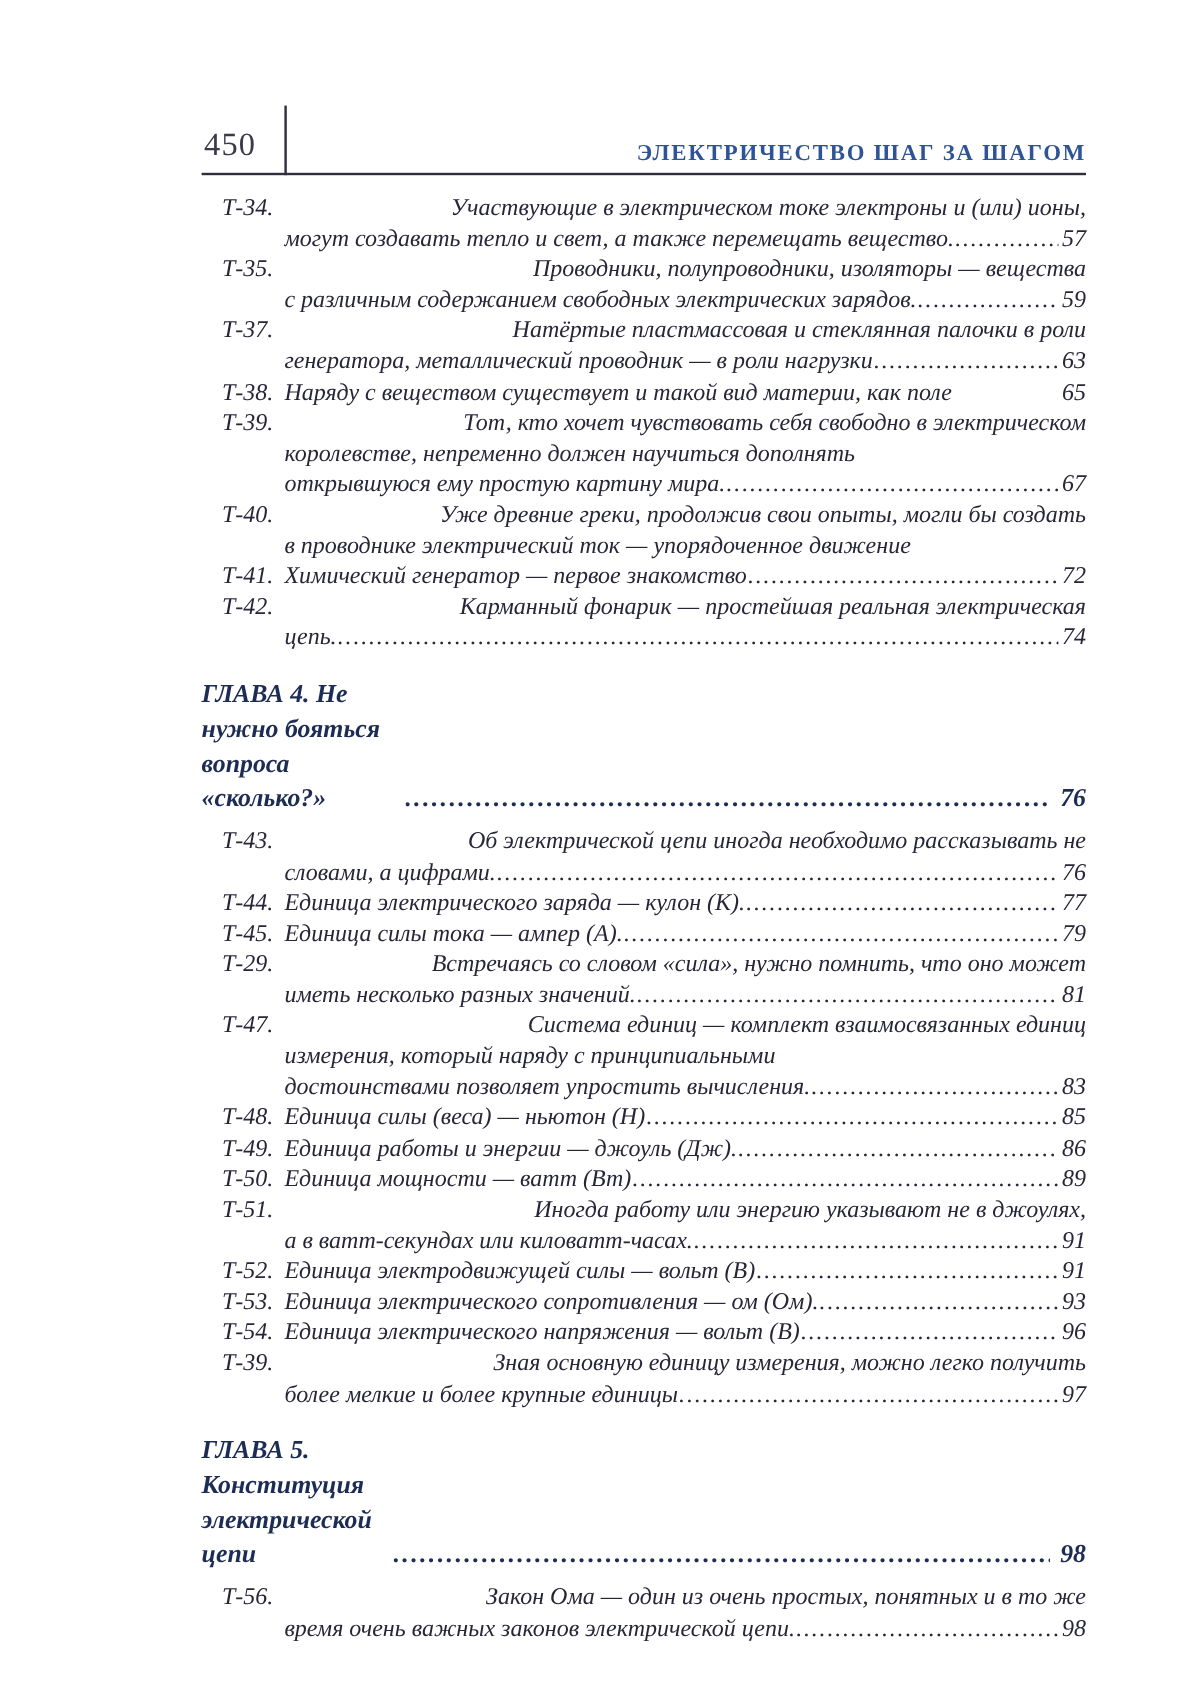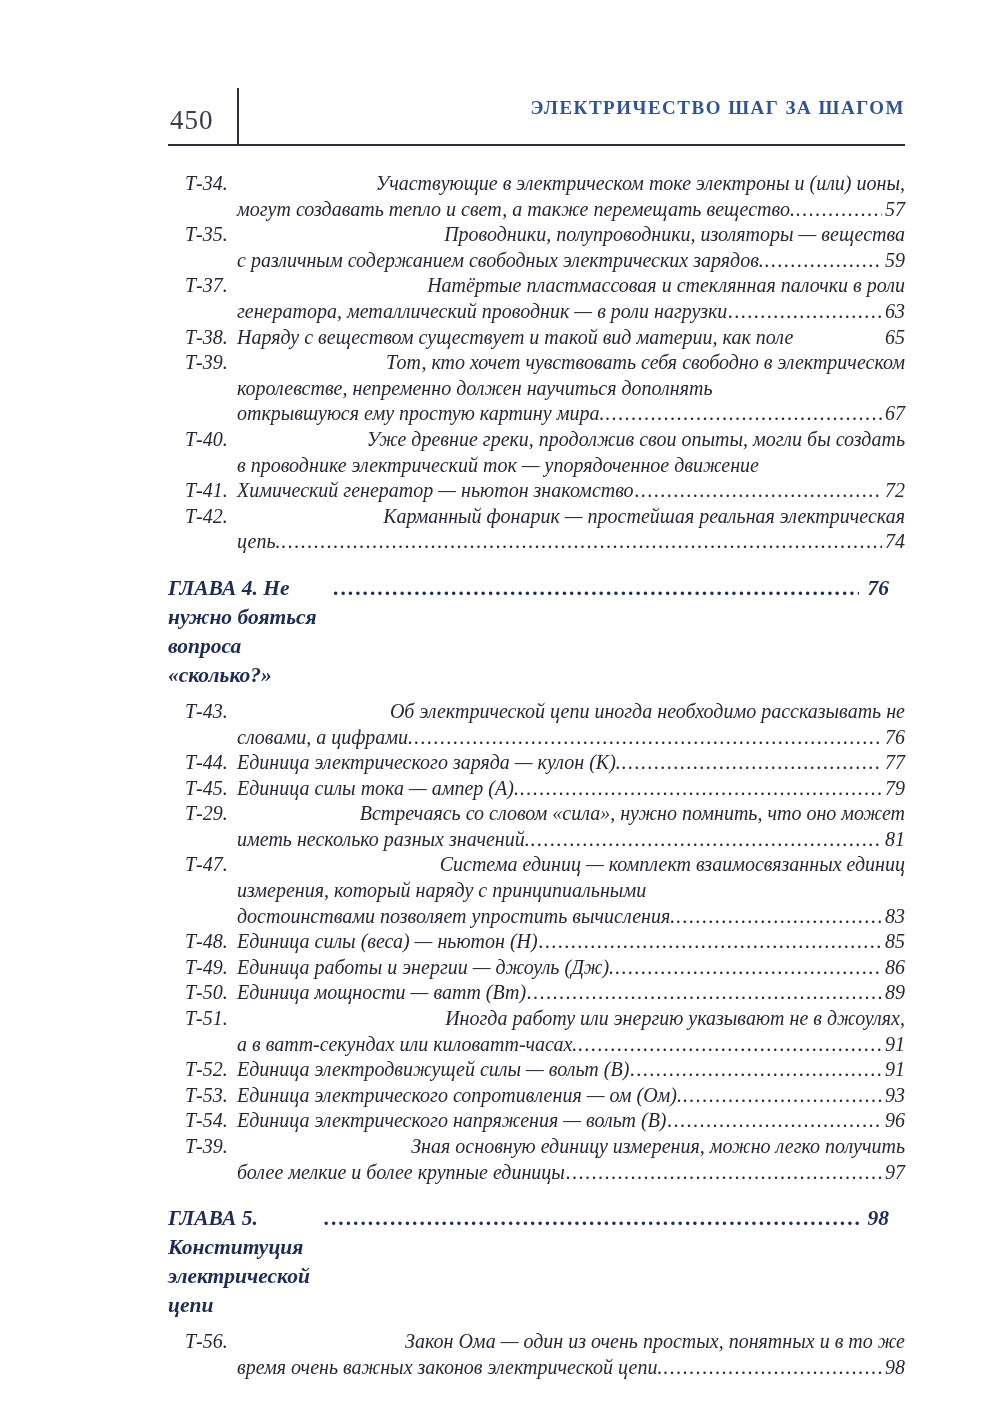--- a/index.html
+++ b/index.html
@@ -15,42 +15,42 @@
   .page {
     position: absolute;
     left: 168px;
     top: 88px;
     width: 737px;
   }
   .page-header {
     position: relative;
     height: 58px;
     border-bottom: 2px solid #2e2e3e;
-    margin-bottom: 25px;
+    margin-bottom: 15px;
   }
   .page-number {
     position: absolute;
     left: 2px;
     bottom: 8px;
     font-size: 27px;
     color: #3a3a4a;
     letter-spacing: 1px;
   }
   .header-vline {
     position: absolute;
     left: 69px;
     top: 0;
     bottom: -2px;
     width: 2px;
     background: #2e2e3e;
   }
   .running-title {
     position: absolute;
     right: 0;
-    bottom: 25px;
+    bottom: 5px;
     font-size: 19px;
     font-weight: bold;
     color: #2f5496;
     letter-spacing: 1.5px;
     white-space: nowrap;
   }
   .toc { width: 100%; }
   .toc-line {
     display: flex;
     align-items: baseline;
@@ -78,27 +78,27 @@
     content: "........................................................................................................................................................................................................";
     letter-spacing: 1.5px;
   }
   .leader.nodots::after { content: ""; }
   .page-num {
     flex: 0 0 auto;
     white-space: nowrap;
   }
   .chapter-line {
     display: flex;
-    align-items: flex-start;
+    align-items: flex-end;
     font-size: 21.5px;
     font-weight: bold;
     font-style: italic;
     color: #1c2c54;
     line-height: 29px;
-    margin: 19px 16px 9px 0;
+    margin: 19px 0 9px 0;
   }
   .chapter-line .leader::after {
     letter-spacing: 2px;
   }
   .chapter-line .page-num { margin-left: 6px; }
 </style>
 </head>
 <body>
 
 <div class="page">
@@ -168,21 +168,21 @@
           <span class="label">Т-40.</span>
           <span class="toc-text">Уже древние греки, продолжив свои опыты, могли бы создать</span>
         </div>
         <div class="toc-line cont">
           <span class="toc-text">в проводнике электрический ток — упорядоченное движение</span>
         </div>
       </div>
       <div class="entry">
         <div class="toc-line">
           <span class="label">Т-41.</span>
-          <span class="toc-text">Химический генератор — ньютон знакомство</span>
+          <span class="toc-text">Химический генератор — первое знакомство</span>
           <span class="leader"></span>
           <span class="page-num">72</span>
         </div>
       </div>
       <div class="entry">
         <div class="toc-line">
           <span class="label">Т-42.</span>
           <span class="toc-text">Карманный фонарик — простейшая реальная электрическая</span>
         </div>
         <div class="toc-line cont">

